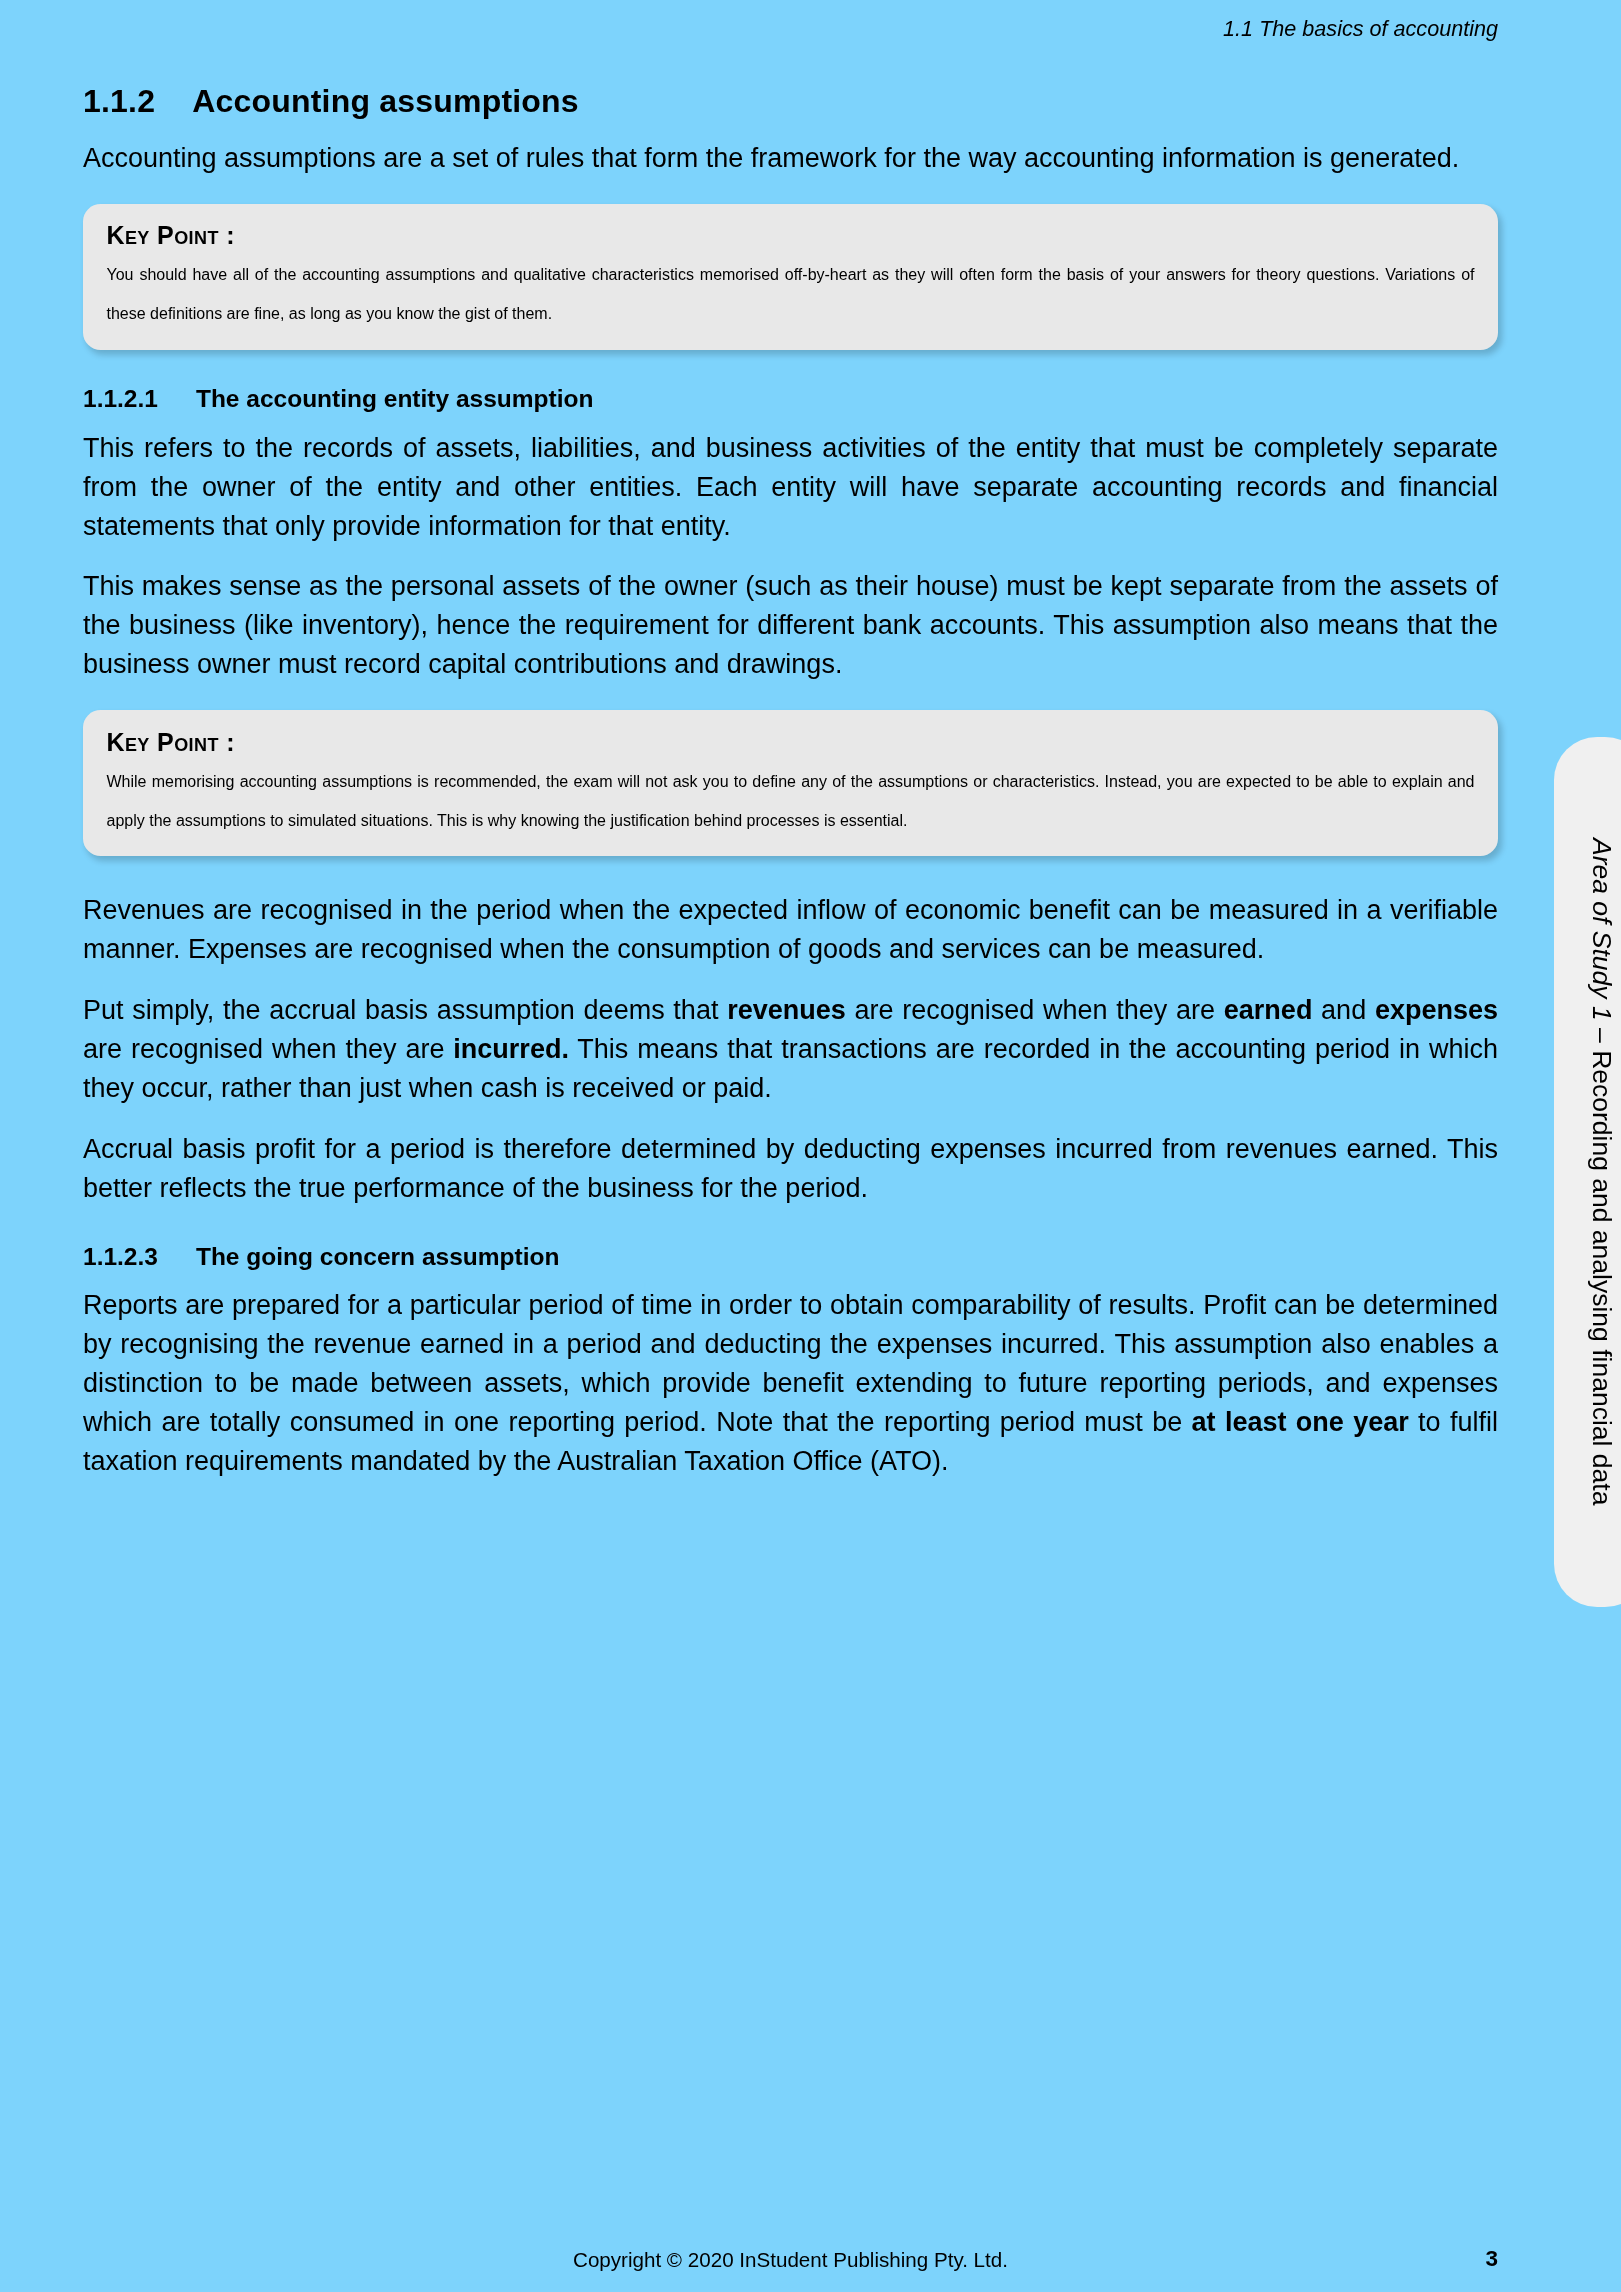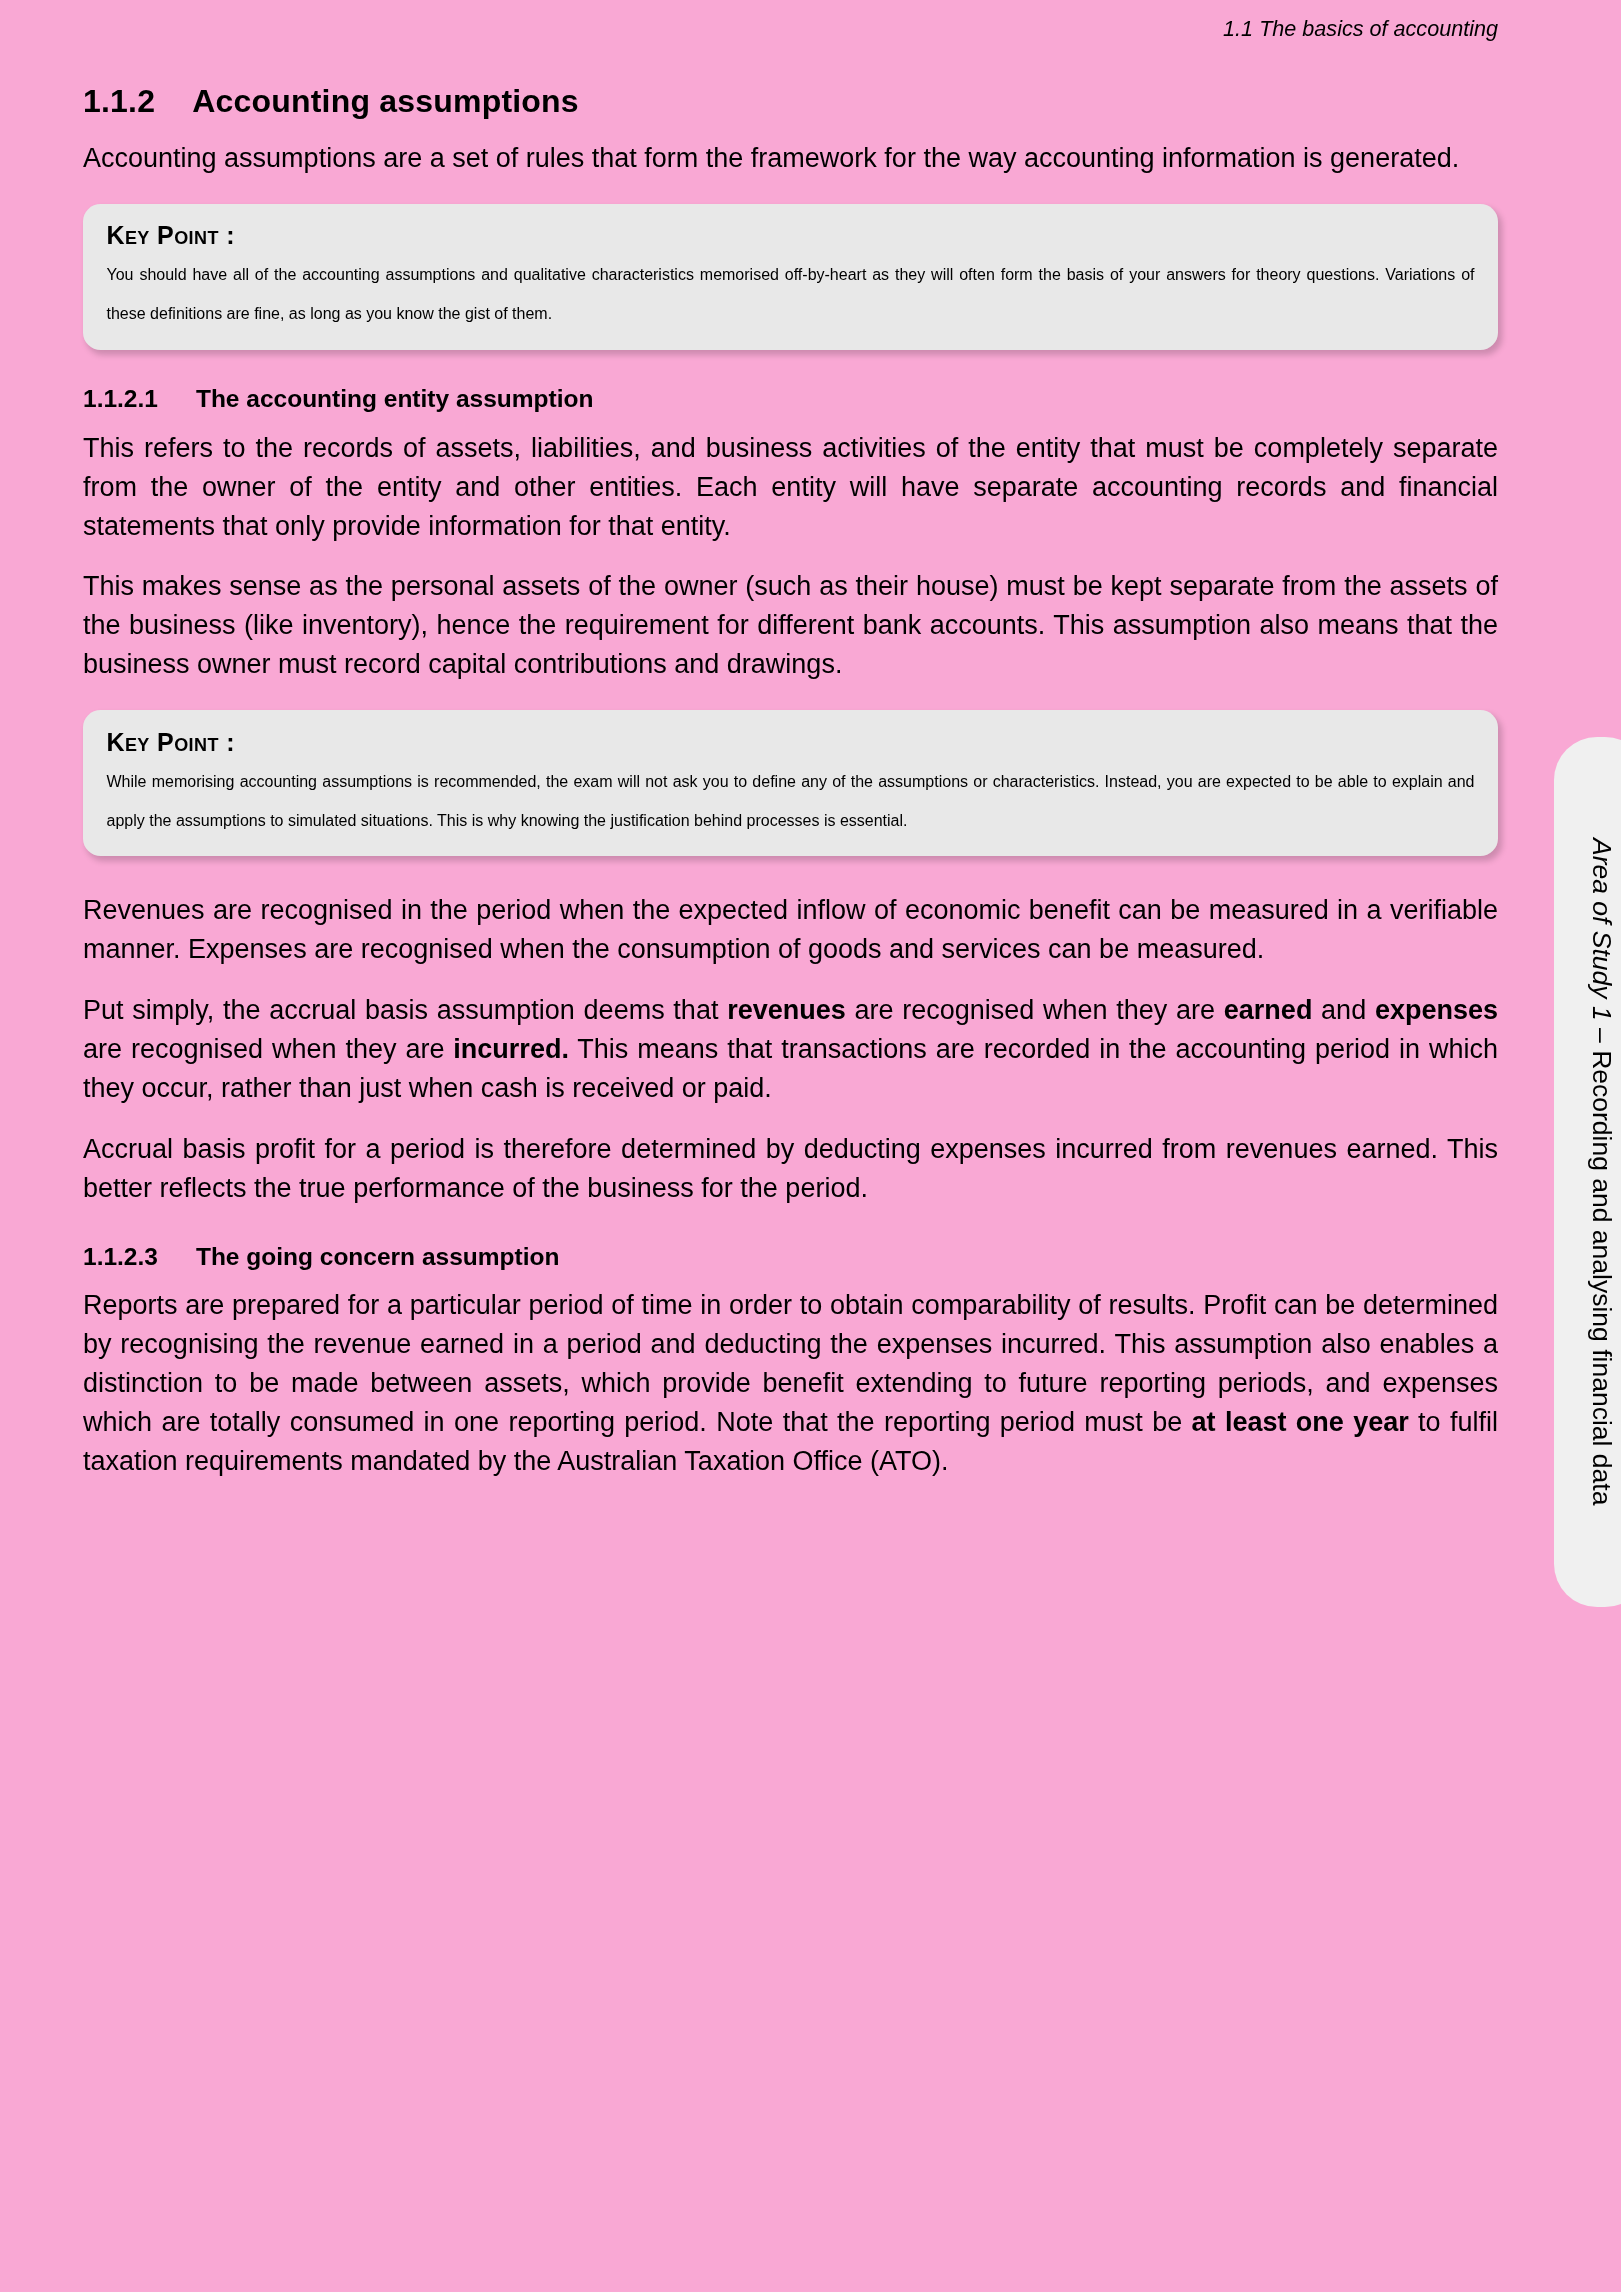--- a/index.html
+++ b/index.html
@@ -1,20 +1,20 @@
 <!DOCTYPE html>
 <html><head>
 <meta charset="utf-8">
 <style>
   * { margin:0; padding:0; box-sizing:border-box; }
   html,body { background:#ffffff; }
   .page {
     position:relative;
     width:1621px; height:2293px;
-    background:#f9a8d4;
+    background:#7dd3fc;
     overflow:hidden;
     font-family:"Liberation Sans", sans-serif;
     color:#000000;
   }
   .content {
     position:absolute;
     left:83px; right:123px; top:0;
   }
   .running-header {
     margin-top:15.7px;
@@ -139,14 +139,18 @@
     <p class="para"><span>Reports are prepared for a particular period of time in order to obtain comparability of results. Profit can be determined by recognising the revenue earned in a period and deducting the expenses incurred. This assumption also enables a distinction to be made between assets, which provide benefit extending to future reporting periods, and expenses which are totally consumed in one reporting period. Note that the reporting period must be </span><span class="seg-bold">at least one year</span><span> to fulfil taxation requirements mandated by the Australian Taxation Office (ATO).</span></p>
 
   </div>
 
   <div class="side-tab">
     <div class="side-tab-text">
       <span class="it">Area of Study 1</span><span> – </span><span>Recording and analysing financial data</span>
     </div>
   </div>
 
+  <div class="footer">
+    <div class="footer-copyright">Copyright © 2020 InStudent Publishing Pty. Ltd.</div>
+    <div class="footer-page">3</div>
+  </div>
 </div>
 
 
 </body></html>

